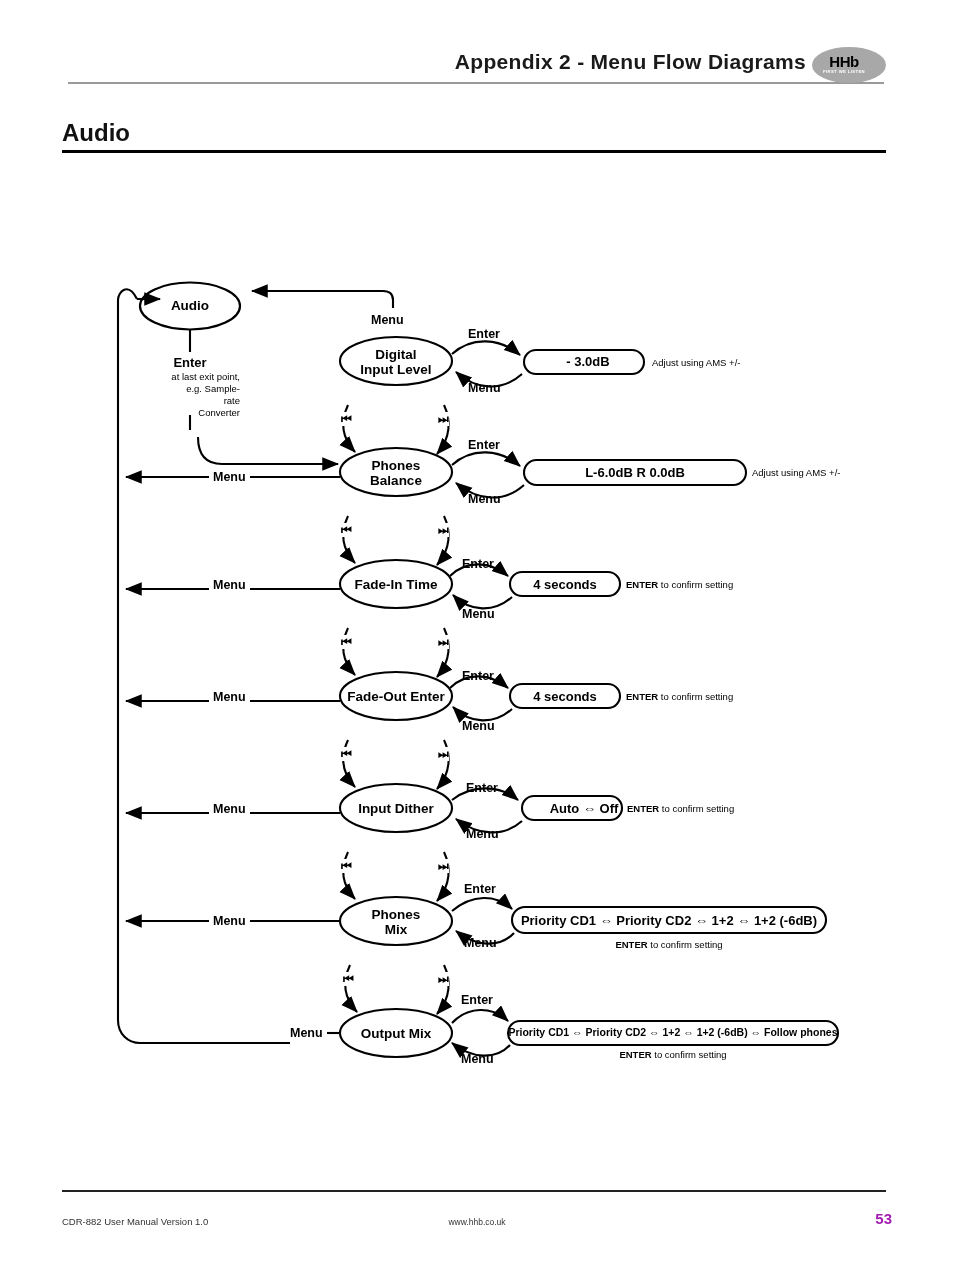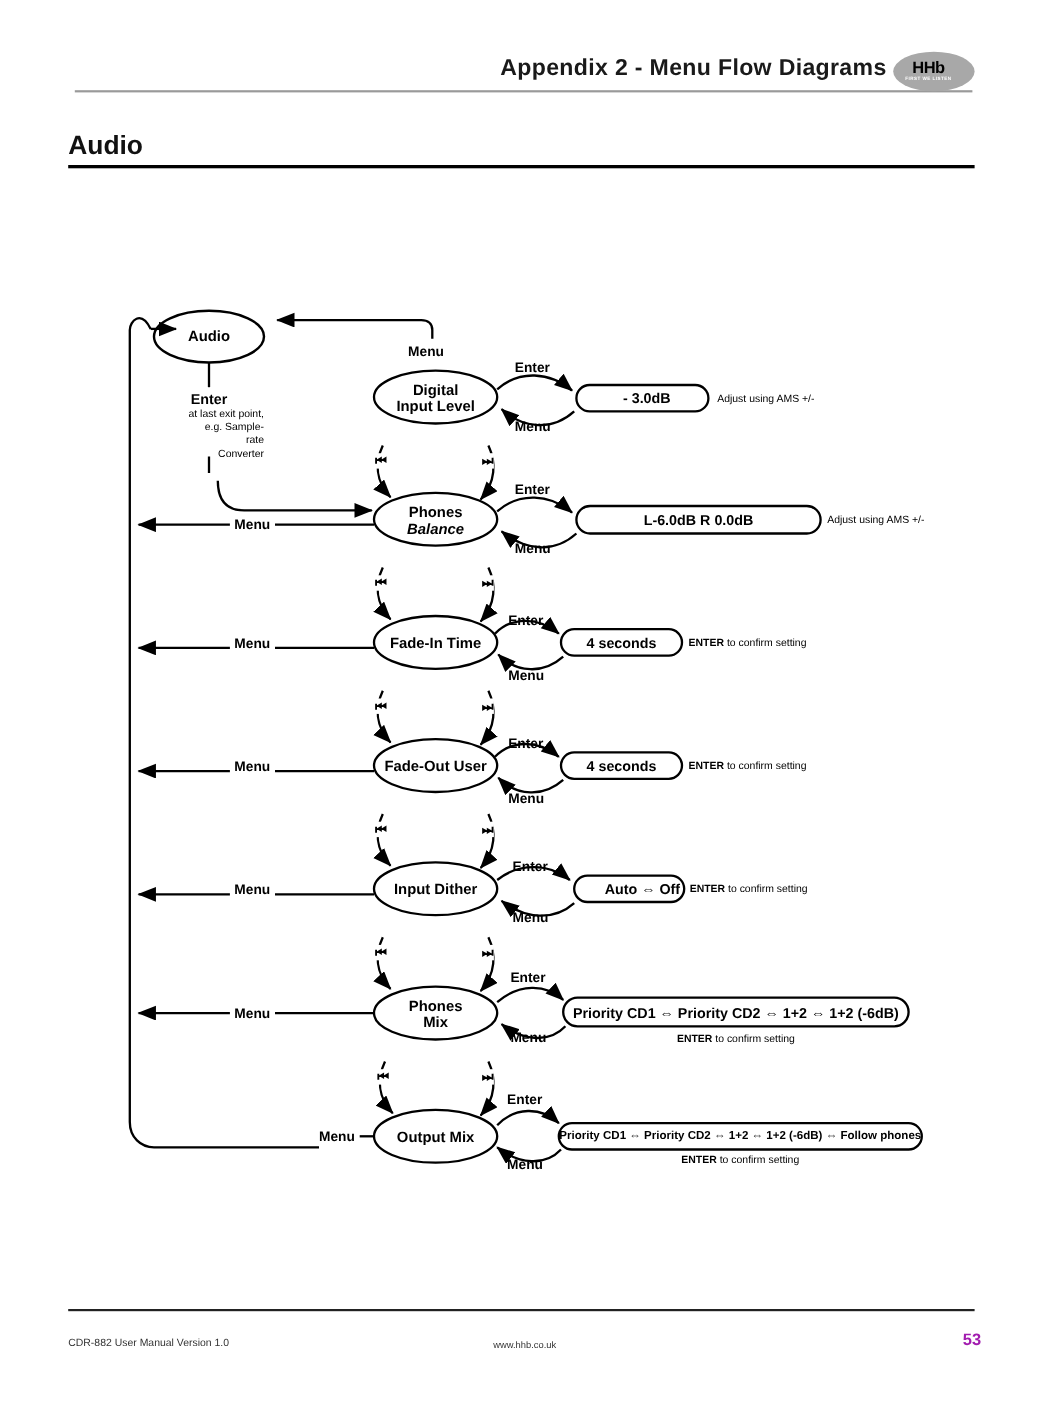--- a/index.html
+++ b/index.html
@@ -315,41 +315,41 @@
   <div class="lbl lbl-edge" style="left:468px; top:327px;">Enter</div>
   <div class="lbl lbl-edge" style="left:468px; top:381px;">Menu</div>
   <div class="lbl lbl-value" style="left:524px; top:354px; width:128px;">- 3.0dB</div>
   <div class="lbl lbl-note" style="left:652px; top:357px;">Adjust using AMS +/-</div>
 
   <div class="skip-ico" style="left:340px; top:412px;">⏮</div>
   <div class="skip-ico" style="left:437px; top:412px;">⏭</div>
 
   <div class="lbl lbl-edge" style="left:209px; top:470px; background:#fff; padding:0 4px;">Menu</div>
   <div class="lbl lbl-node" style="left:336px; top:458px; width:120px;">Phones</div>
-  <div class="lbl lbl-node" style="left:336px; top:473px; width:120px;font-style:italic;">Balance</div>
+  <div class="lbl lbl-node" style="left:336px; top:473px; width:120px;">Balance</div>
   <div class="lbl lbl-edge" style="left:468px; top:438px;">Enter</div>
   <div class="lbl lbl-edge" style="left:468px; top:492px;">Menu</div>
   <div class="lbl lbl-value" style="left:524px; top:465px; width:222px;">L-6.0dB R 0.0dB</div>
   <div class="lbl lbl-note" style="left:752px; top:467px;">Adjust using AMS +/-</div>
 
   <div class="skip-ico" style="left:340px; top:523px;">⏮</div>
   <div class="skip-ico" style="left:437px; top:523px;">⏭</div>
 
   <div class="lbl lbl-edge" style="left:209px; top:578px; background:#fff; padding:0 4px;">Menu</div>
   <div class="lbl lbl-node" style="left:336px; top:577px; width:120px;">Fade-In Time</div>
   <div class="lbl lbl-edge" style="left:462px; top:557px;">Enter</div>
   <div class="lbl lbl-edge" style="left:462px; top:607px;">Menu</div>
   <div class="lbl lbl-value" style="left:510px; top:577px; width:110px;">4 seconds</div>
   <div class="lbl lbl-note" style="left:626px; top:579px;"><b>ENTER</b><span> to confirm setting</span></div>
 
   <div class="skip-ico" style="left:340px; top:635px;">⏮</div>
   <div class="skip-ico" style="left:437px; top:635px;">⏭</div>
 
   <div class="lbl lbl-edge" style="left:209px; top:690px; background:#fff; padding:0 4px;">Menu</div>
-  <div class="lbl lbl-node" style="left:331px; top:689px; width:130px;">Fade-Out User</div>
+  <div class="lbl lbl-node" style="left:331px; top:689px; width:130px;">Fade-Out Enter</div>
   <div class="lbl lbl-edge" style="left:462px; top:669px;">Enter</div>
   <div class="lbl lbl-edge" style="left:462px; top:719px;">Menu</div>
   <div class="lbl lbl-value" style="left:510px; top:689px; width:110px;">4 seconds</div>
   <div class="lbl lbl-note" style="left:626px; top:691px;"><b>ENTER</b><span> to confirm setting</span></div>
 
   <div class="skip-ico" style="left:340px; top:747px;">⏮</div>
   <div class="skip-ico" style="left:437px; top:747px;">⏭</div>
 
   <div class="lbl lbl-edge" style="left:209px; top:802px; background:#fff; padding:0 4px;">Menu</div>
   <div class="lbl lbl-node" style="left:336px; top:801px; width:120px;">Input Dither</div>

